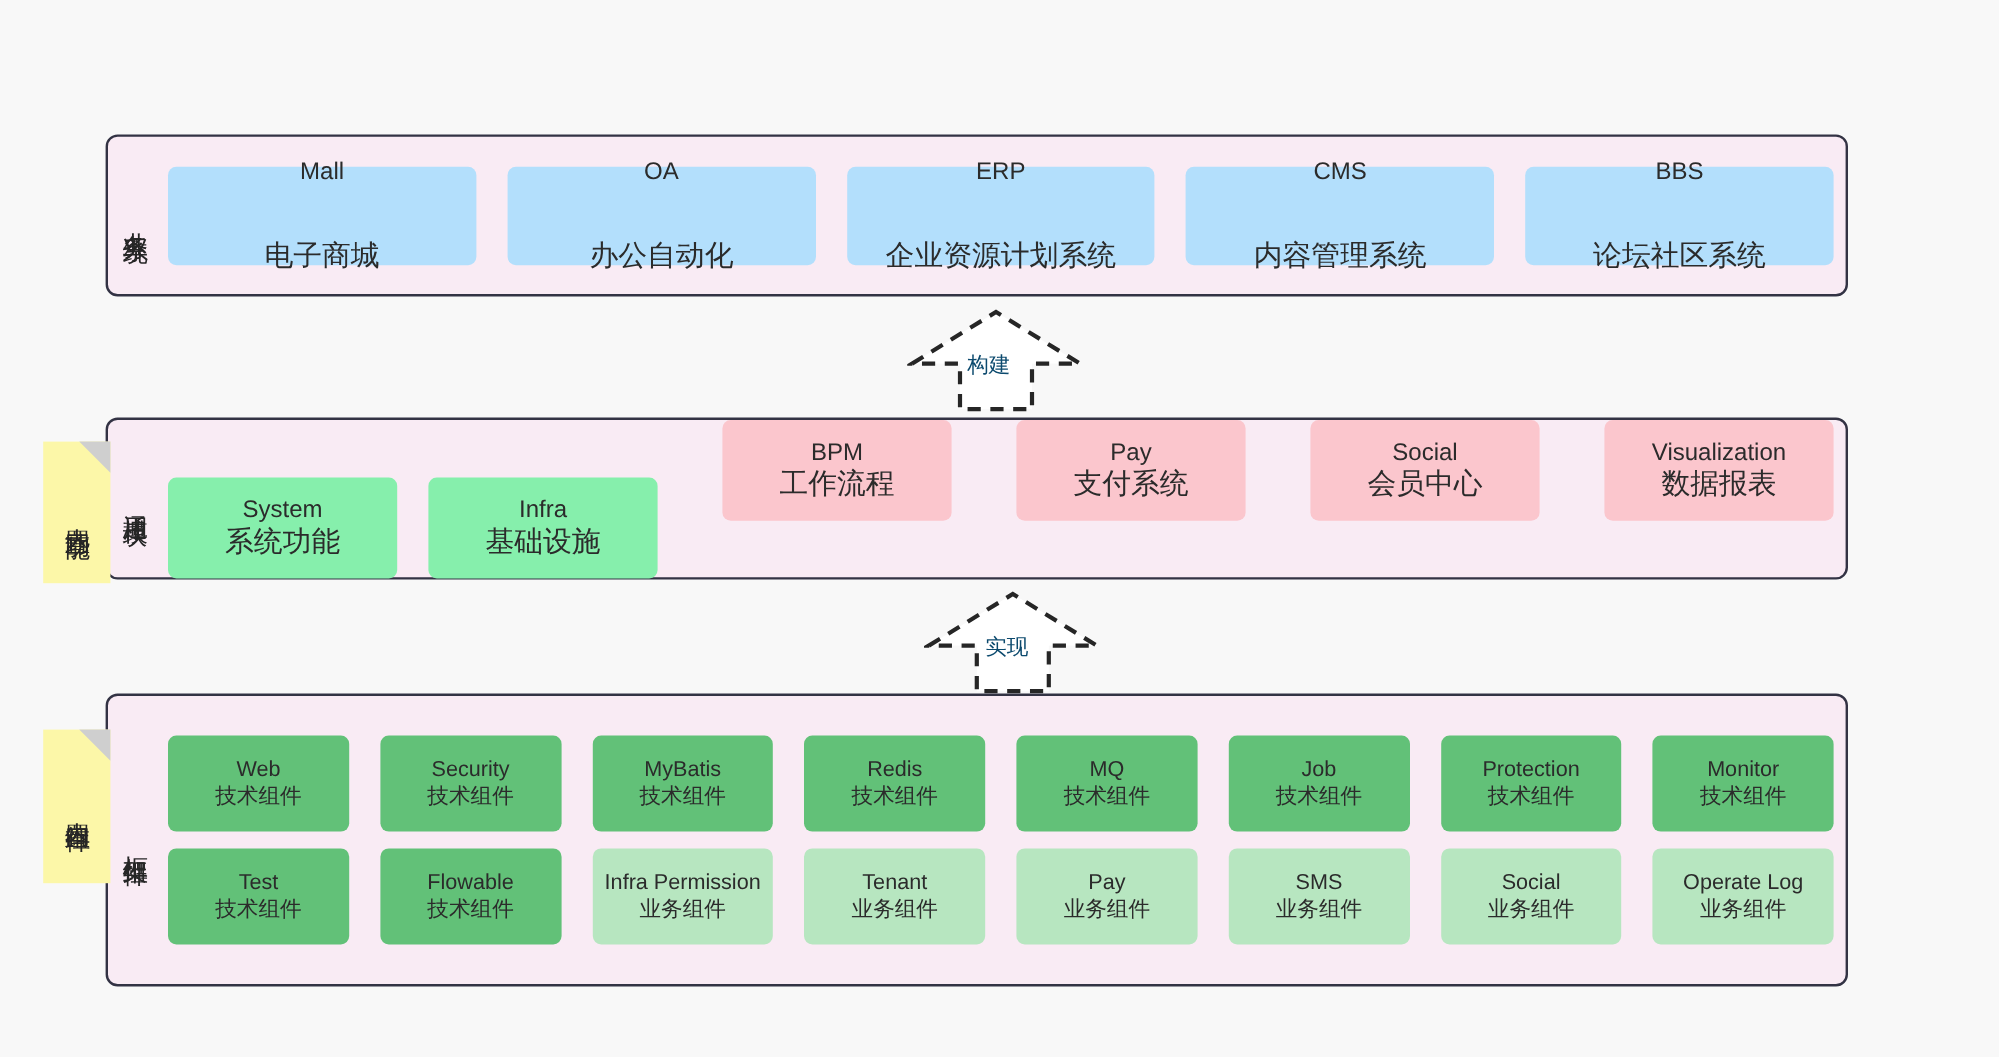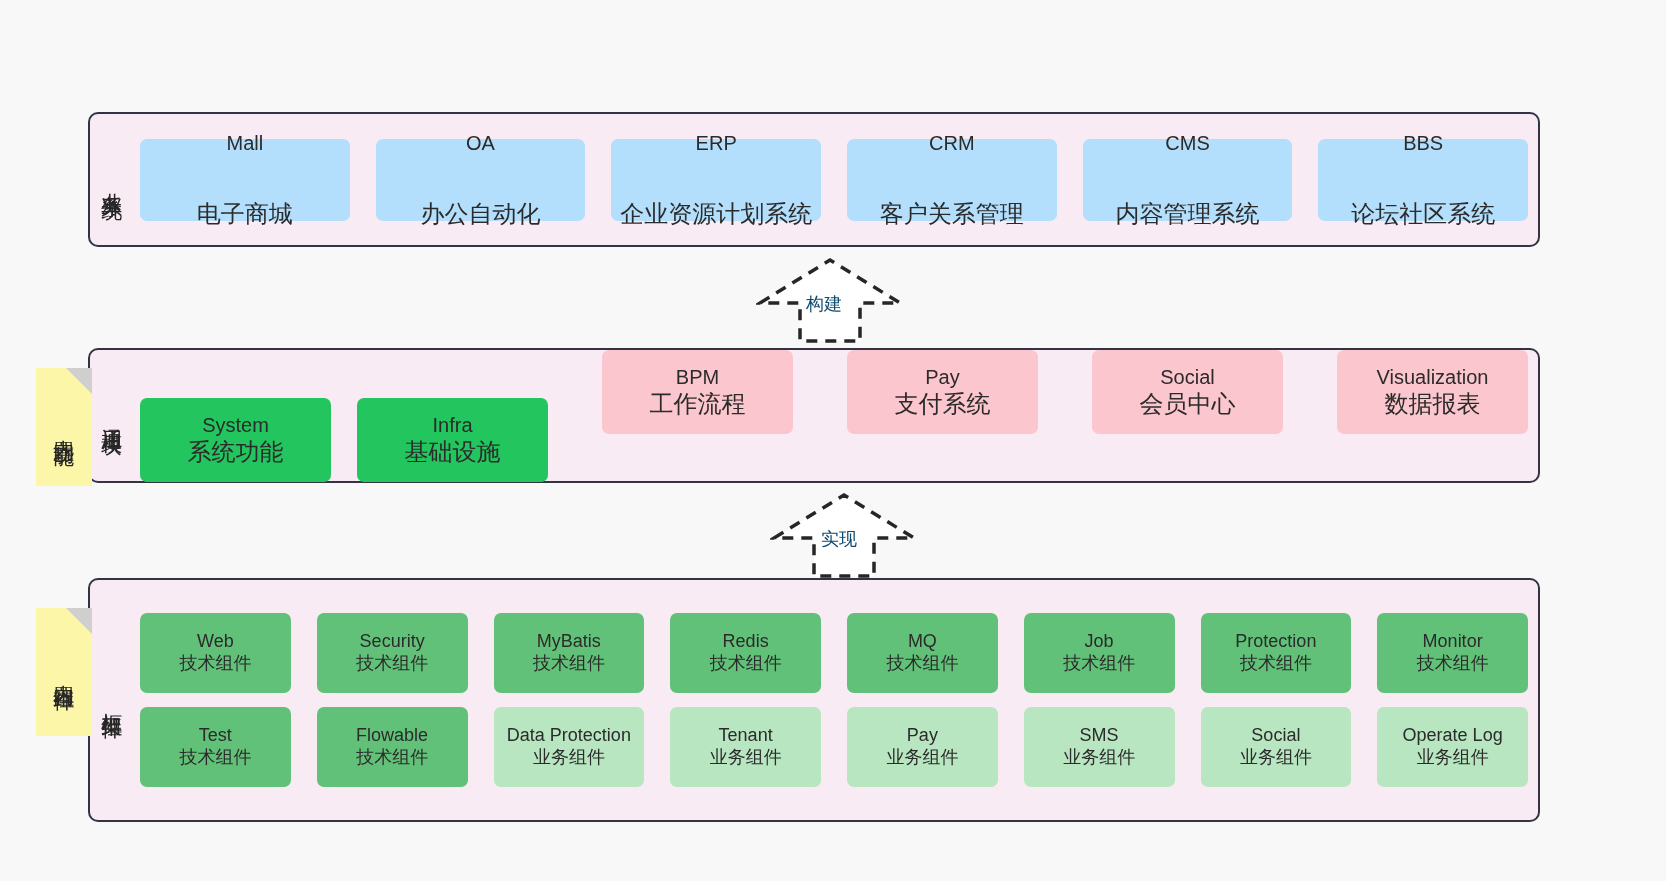--- a/index.html
+++ b/index.html
@@ -73,21 +73,21 @@
     padding: 4px 3px;
   }
   .card .c-en { font-size: 20px; }
   .card .c-cn { font-size: 24px; }
 
   .h-biz   { height: 82px; gap: 44px; }
   .h-mod   { height: 84px; }
   .h-frame { height: 80px; }
 
   .blue       { background: #b3dffc; }
-  .red-strong { background: #22c55e; margin-top: 48px; }
+  .red-strong { background: #86efac; margin-top: 48px; }
   .red-light  { background: #fbc6cd; margin-left: 28px; }
   .green-strong { background: #62c178; }
   .green-light  { background: #b7e6c0; }
 
   .card.small .c-en { font-size: 18px; }
   .card.small .c-cn { font-size: 18px; }
 
   
   .sticky {
     position: absolute;
@@ -141,24 +141,20 @@
           </div>
           <div class="card h-biz blue">
             <div class="c-en">OA</div>
             <div class="c-cn">办公自动化</div>
           </div>
           <div class="card h-biz blue">
             <div class="c-en">ERP</div>
             <div class="c-cn">企业资源计划系统</div>
           </div>
           <div class="card h-biz blue">
-            <div class="c-en">CRM</div>
-            <div class="c-cn">客户关系管理</div>
-          </div>
-          <div class="card h-biz blue">
             <div class="c-en">CMS</div>
             <div class="c-cn">内容管理系统</div>
           </div>
           <div class="card h-biz blue">
             <div class="c-en">BBS</div>
             <div class="c-cn">论坛社区系统</div>
           </div>
         </div>
     </div>
   </div>
@@ -254,21 +250,21 @@
       <div class="layer-row" id="row-frame2">
           <div class="card h-frame green-strong small">
             <div class="c-en">Test</div>
             <div class="c-cn">技术组件</div>
           </div>
           <div class="card h-frame green-strong small">
             <div class="c-en">Flowable</div>
             <div class="c-cn">技术组件</div>
           </div>
           <div class="card h-frame green-light small">
-            <div class="c-en">Data Protection</div>
+            <div class="c-en">Infra Permission</div>
             <div class="c-cn">业务组件</div>
           </div>
           <div class="card h-frame green-light small">
             <div class="c-en">Tenant</div>
             <div class="c-cn">业务组件</div>
           </div>
           <div class="card h-frame green-light small">
             <div class="c-en">Pay</div>
             <div class="c-cn">业务组件</div>
           </div>

